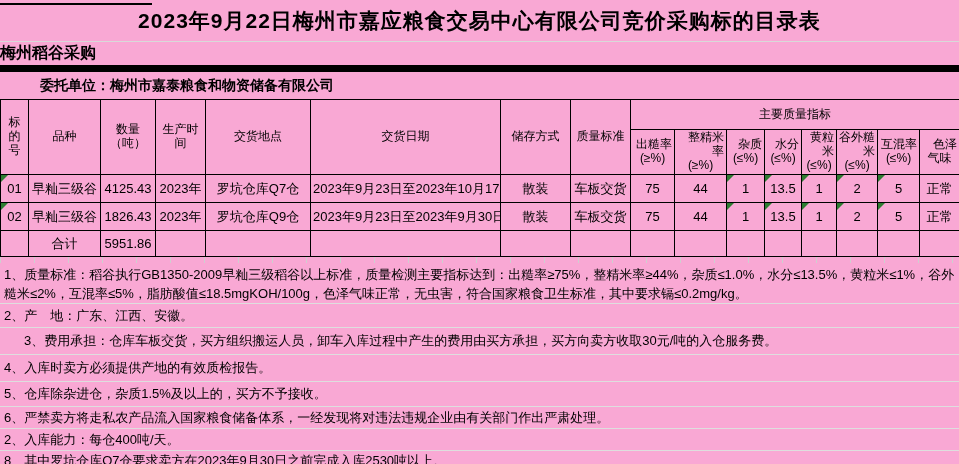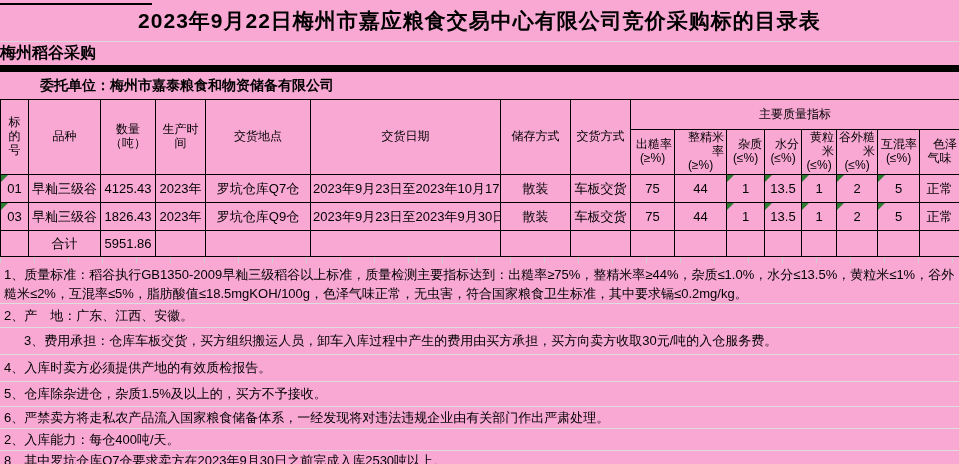--- a/index.html
+++ b/index.html
@@ -88,21 +88,21 @@
     </colgroup>
     <thead>
       <tr class="hdr1">
         <th rowspan="2">标的号</th>
         <th rowspan="2">品种</th>
         <th rowspan="2">数量（吨）</th>
         <th rowspan="2" class="wrap2">生产时间</th>
         <th rowspan="2">交货地点</th>
         <th rowspan="2">交货日期</th>
         <th rowspan="2">储存方式</th>
-        <th rowspan="2" class="wrap2">交货方式</th>
+        <th rowspan="2" class="wrap2">质量标准</th>
         <th colspan="8" class="grp">主要质量指标</th>
       </tr>
       <tr class="hdr2">
         <th>
           <span class="sub-name">出糙率</span>
           <span class="sub-cond">(≥%)</span>
         </th>
         <th>
           <span class="sub-name">整精米率</span>
           <span class="sub-cond">(≥%)</span>
@@ -146,21 +146,21 @@
         <td class="num">75</td>
         <td class="num">44</td>
         <td class="num gt">1</td>
         <td class="num gt">13.5</td>
         <td class="num gt">1</td>
         <td class="num gt">2</td>
         <td class="num gt">5</td>
         <td>正常</td>
       </tr>
       <tr class="datarow">
-        <td class="gt">03</td>
+        <td class="gt">02</td>
         <td>早籼三级谷</td>
         <td class="num">1826.43</td>
         <td>2023年</td>
         <td>罗坑仓库Q9仓</td>
         <td class="datecell">2023年9月23日至2023年9月30日</td>
         <td>散装</td>
         <td>车板交货</td>
         <td class="num">75</td>
         <td class="num">44</td>
         <td class="num gt">1</td>

